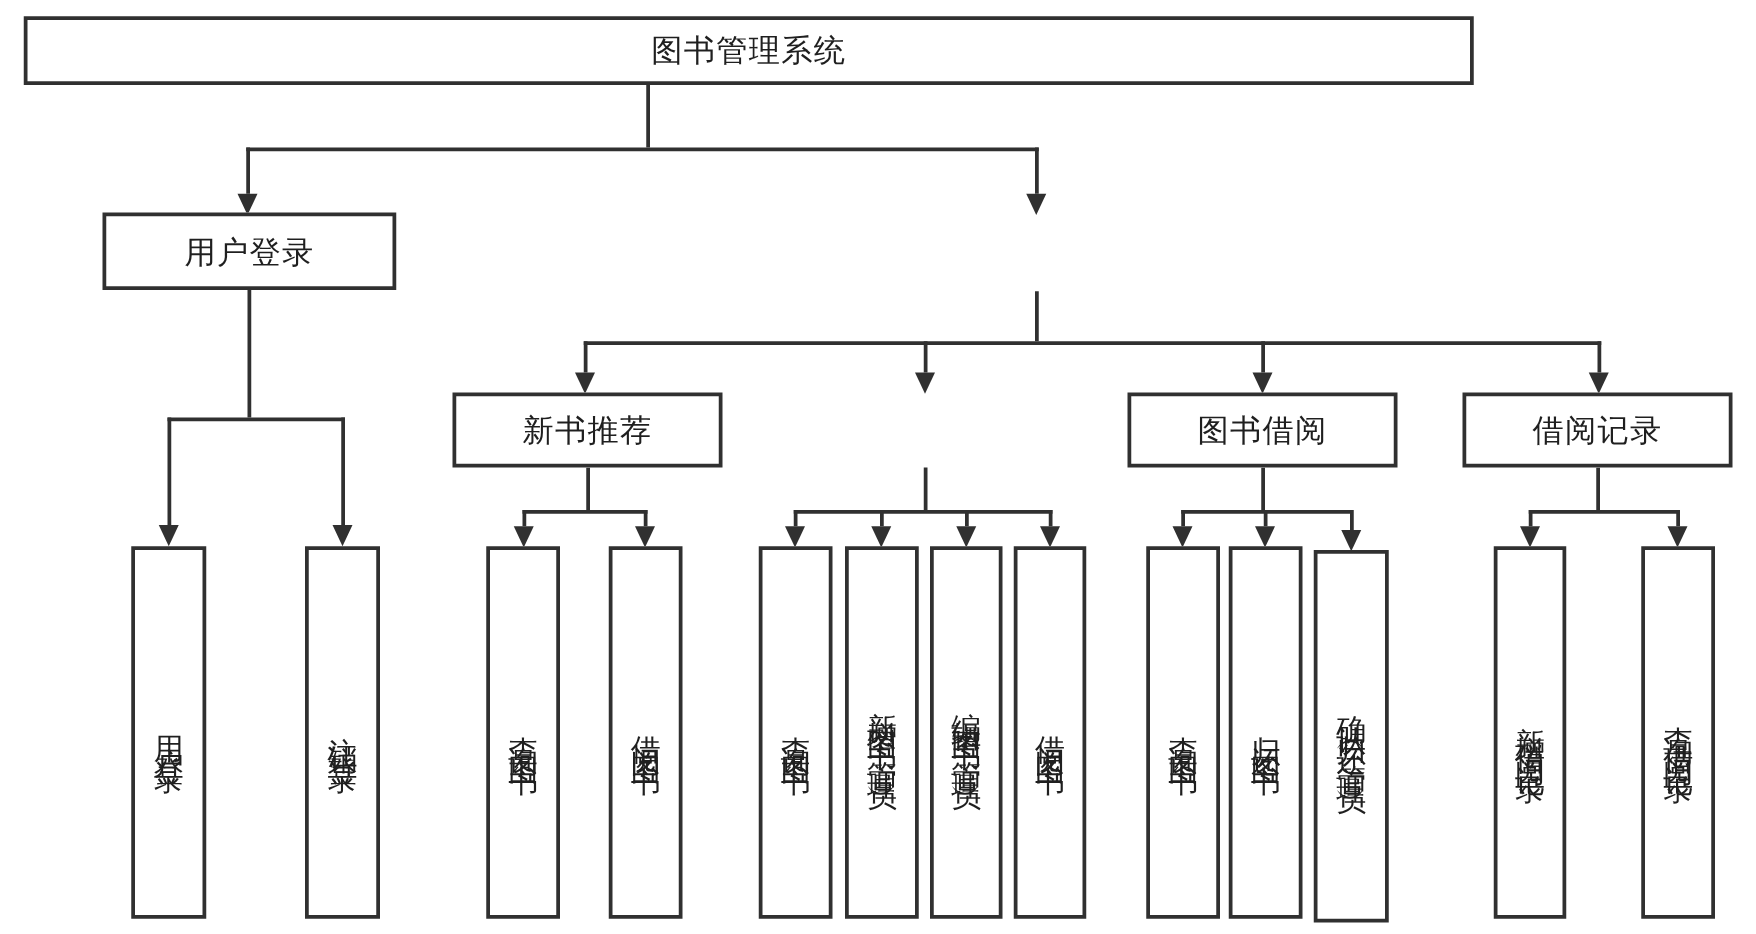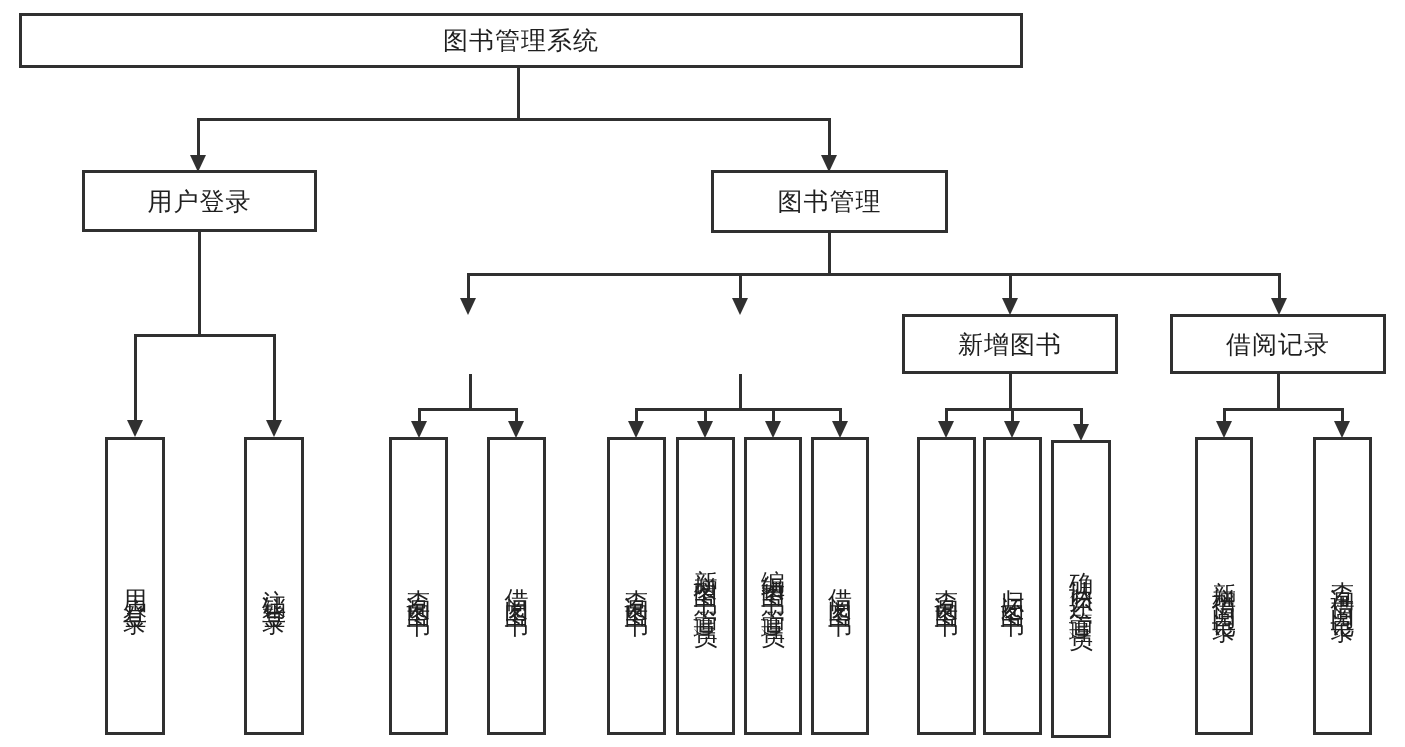--- a/index.html
+++ b/index.html
@@ -51,51 +51,51 @@
     letter-spacing: 1px;
     z-index: 5;
     white-space: nowrap;
   }
 </style>
 </head>
 <body>
 
 <div class="canvas">
 
-  <div class="box" style="left:19px; top:13px; width:1004px; height:55px;">图书管理系统</div>
+  <div class="box" style="left:19px; top:13px; width:1160px; height:55px;">图书管理系统</div>
 
   <div class="vl" style="left:517px; top:68px; height:50px;"></div>
   <div class="hl" style="left:197px; top:118px; width:634px;"></div>
   <div class="vl" style="left:197px; top:118px; height:37px;"></div>
   <div class="ar" style="left:190px; top:155px;"></div>
   <div class="vl" style="left:828px; top:118px; height:37px;"></div>
   <div class="ar" style="left:821px; top:155px;"></div>
 
   <div class="box" style="left:82px; top:170px; width:235px; height:62px;">用户登录</div>
-  <div class="box" style="left:711px; top:170px; width:237px; height:63px;">图书管理</div>
 
   <div class="vl" style="left:198px; top:232px; height:102px;"></div>
   <div class="hl" style="left:134px; top:334px; width:142px;"></div>
   <div class="vl" style="left:134px; top:334px; height:86px;"></div>
   <div class="ar" style="left:127px; top:420px;"></div>
   <div class="vl" style="left:273px; top:334px; height:86px;"></div>
   <div class="ar" style="left:266px; top:420px;"></div>
 
   <div class="vl" style="left:828px; top:233px; height:40px;"></div>
   <div class="hl" style="left:467px; top:273px; width:814px;"></div>
   <div class="vl" style="left:467px; top:273px; height:25px;"></div>
   <div class="ar" style="left:460px; top:298px;"></div>
   <div class="vl" style="left:739px; top:273px; height:25px;"></div>
   <div class="ar" style="left:732px; top:298px;"></div>
   <div class="vl" style="left:1009px; top:273px; height:25px;"></div>
   <div class="ar" style="left:1002px; top:298px;"></div>
   <div class="vl" style="left:1278px; top:273px; height:25px;"></div>
   <div class="ar" style="left:1271px; top:298px;"></div>
 
-  <div class="box" style="left:902px; top:314px; width:216px; height:60px;">新增图书</div>
+  <div class="box" style="left:362px; top:314px; width:216px; height:60px;">新书推荐</div>
+  <div class="box" style="left:902px; top:314px; width:216px; height:60px;">图书借阅</div>
   <div class="box" style="left:1170px; top:314px; width:216px; height:60px;">借阅记录</div>
 
   <div class="vl" style="left:469px; top:374px; height:34px;"></div>
   <div class="hl" style="left:418px; top:408px; width:100px;"></div>
   <div class="vl" style="left:418px; top:408px; height:13px;"></div>
   <div class="ar" style="left:411px; top:421px;"></div>
   <div class="vl" style="left:515px; top:408px; height:13px;"></div>
   <div class="ar" style="left:508px; top:421px;"></div>
 
   <div class="vl" style="left:739px; top:374px; height:34px;"></div>

